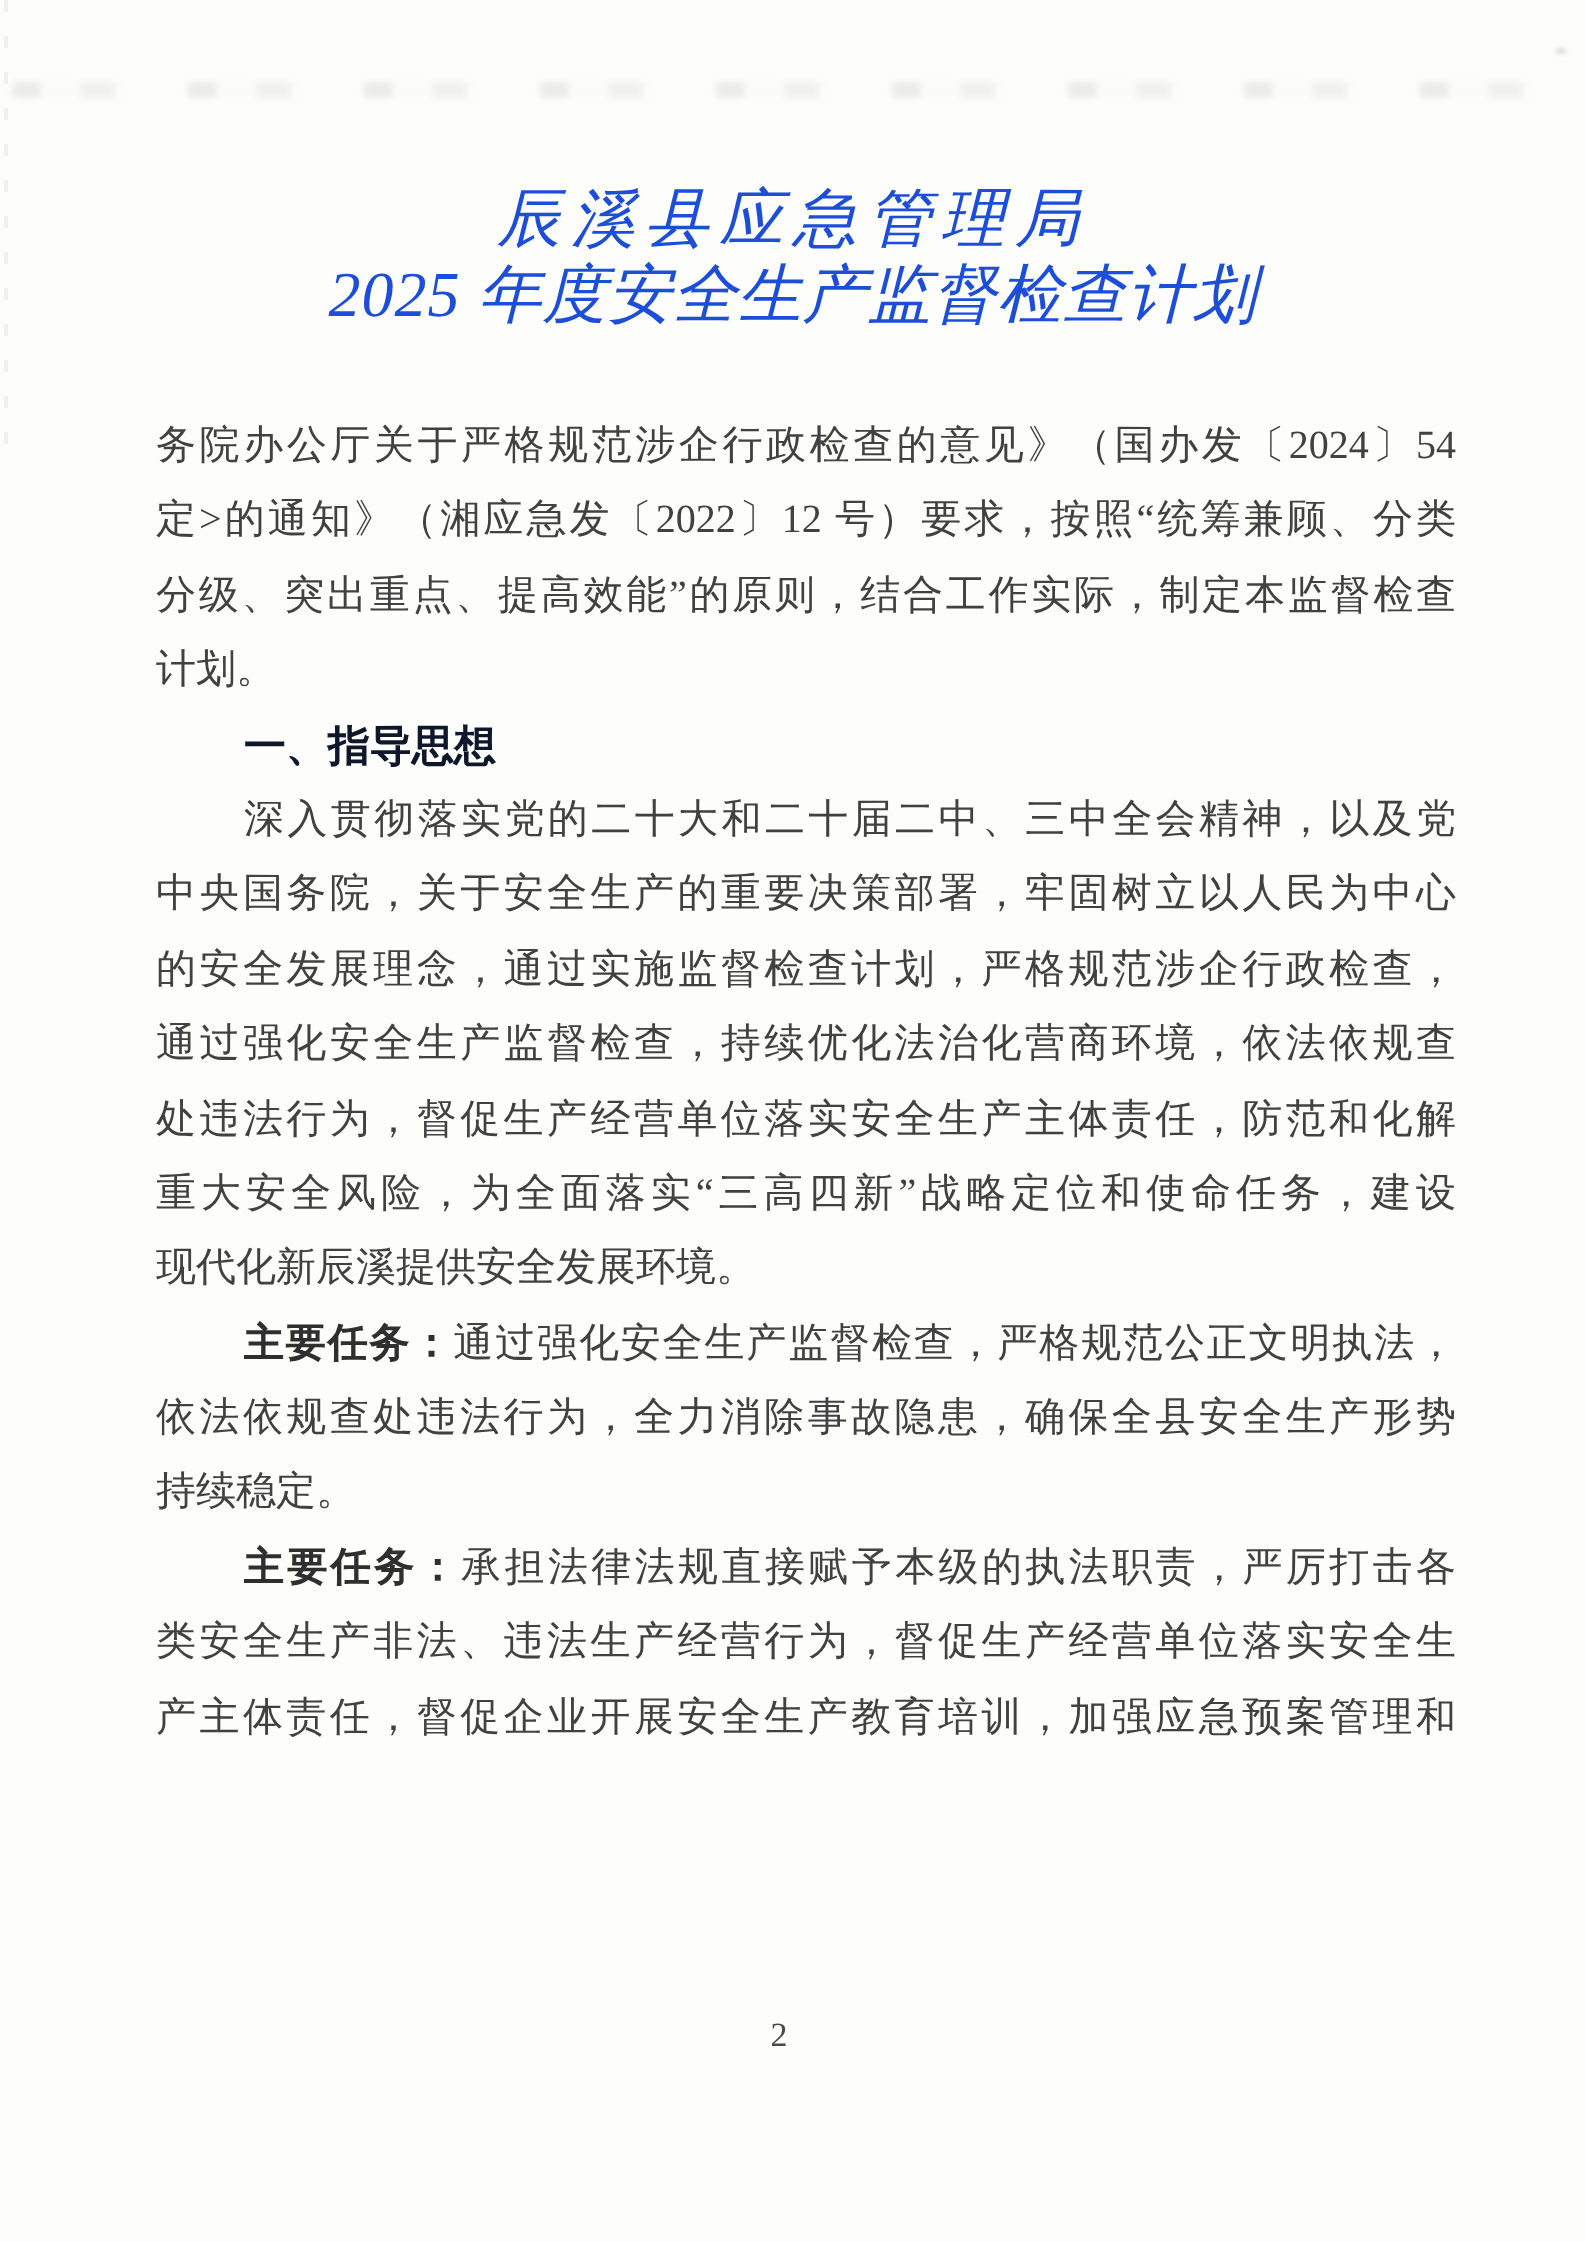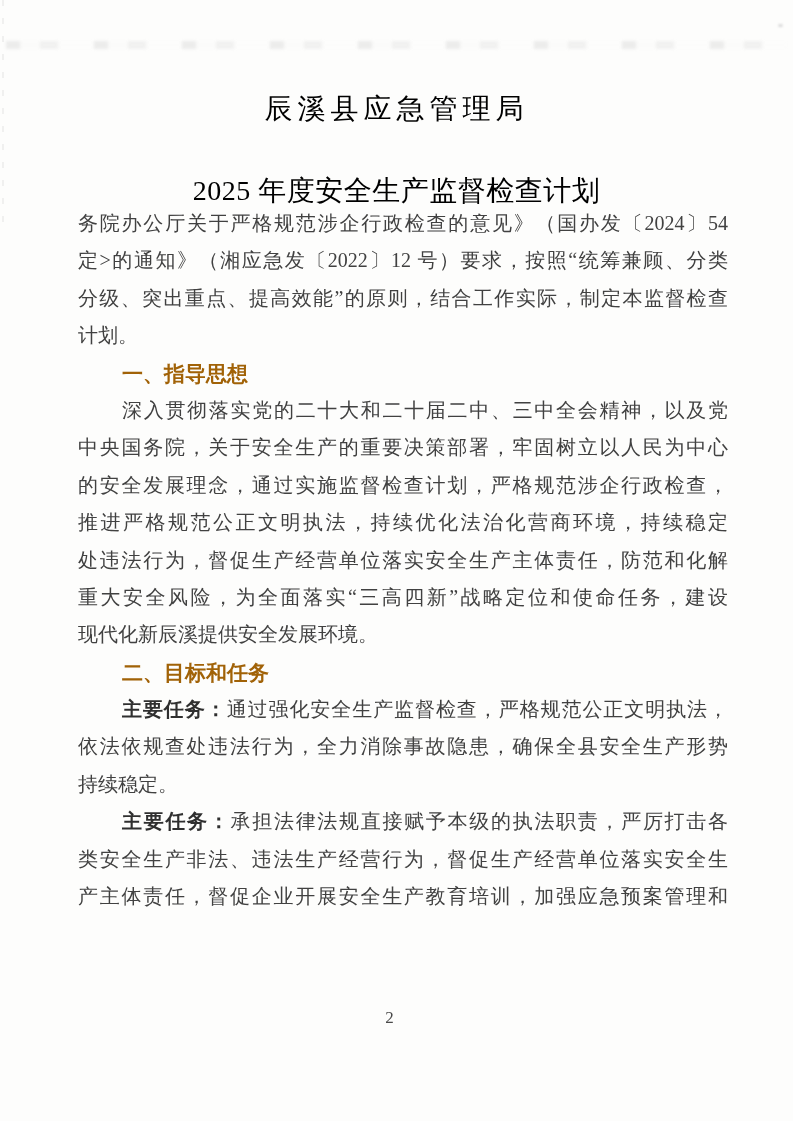--- a/index.html
+++ b/index.html
@@ -54,26 +54,27 @@
   }
   .title-block {
     position: absolute;
     left: 0;
     right: 0;
     top: 90px;
     text-align: center;
   }
   .title-line {
     line-height: 38px;
-    font-size: 28px;
-    color: #000000;
+    font-size: 32px;
+    color: #1d4ed8;
     white-space: nowrap;
+    font-style: italic;
   }
   .title-line.t1 { letter-spacing: 5px; }
-  .title-line.t2 { letter-spacing: 0.5px; margin-top: 44px; }
+  .title-line.t2 { letter-spacing: 0.5px; }
   .content {
     position: absolute;
     left: 78px;
     width: 650px;
     top: 205px;
     font-size: 20px;
     line-height: 37.4px;
     color: #414141;
   }
   .line {
@@ -85,21 +86,21 @@
     text-align-last: justify;
   }
   .indent { padding-left: 44px; }
   .plain {
     text-align: center;
     text-align-last: left;
   }
   .heading {
     font-family: "Liberation Sans", "DejaVu Sans", sans-serif;
     font-weight: 700;
-    color: #a16207;
+    color: #0f172a;
     font-size: 21px;
     text-align: left;
     text-align-last: left;
   }
   .lead {
     font-family: "Liberation Sans", "DejaVu Sans", sans-serif;
     font-weight: 700;
     color: #2f2f2f;
   }
   .footer-pagenum {
@@ -128,25 +129,24 @@
 
   <div class="content">
     <div class="line just">务院办公厅关于严格规范涉企行政检查的意见》（国办发〔2024〕54</div>
     <div class="line just">定&gt;的通知》（湘应急发〔2022〕12 号）要求，按照“统筹兼顾、分类</div>
     <div class="line just">分级、突出重点、提高效能”的原则，结合工作实际，制定本监督检查</div>
     <div class="line plain">计划。</div>
     <div class="line heading indent">一、指导思想</div>
     <div class="line just indent">深入贯彻落实党的二十大和二十届二中、三中全会精神，以及党</div>
     <div class="line just">中央国务院，关于安全生产的重要决策部署，牢固树立以人民为中心</div>
     <div class="line just">的安全发展理念，通过实施监督检查计划，严格规范涉企行政检查，</div>
-    <div class="line just">推进严格规范公正文明执法，持续优化法治化营商环境，持续稳定</div>
+    <div class="line just">通过强化安全生产监督检查，持续优化法治化营商环境，依法依规查</div>
     <div class="line just">处违法行为，督促生产经营单位落实安全生产主体责任，防范和化解</div>
     <div class="line just">重大安全风险，为全面落实“三高四新”战略定位和使命任务，建设</div>
     <div class="line plain">现代化新辰溪提供安全发展环境。</div>
-    <div class="line heading indent">二、目标和任务</div>
     <div class="line just indent"><span class="lead">主要任务：</span><span>通过强化安全生产监督检查，严格规范公正文明执法，</span></div>
     <div class="line just">依法依规查处违法行为，全力消除事故隐患，确保全县安全生产形势</div>
     <div class="line plain">持续稳定。</div>
     <div class="line just indent"><span class="lead">主要任务：</span><span>承担法律法规直接赋予本级的执法职责，严厉打击各</span></div>
     <div class="line just">类安全生产非法、违法生产经营行为，督促生产经营单位落实安全生</div>
     <div class="line just">产主体责任，督促企业开展安全生产教育培训，加强应急预案管理和</div>
   </div>
 
   <div class="footer-pagenum">2</div>
 

